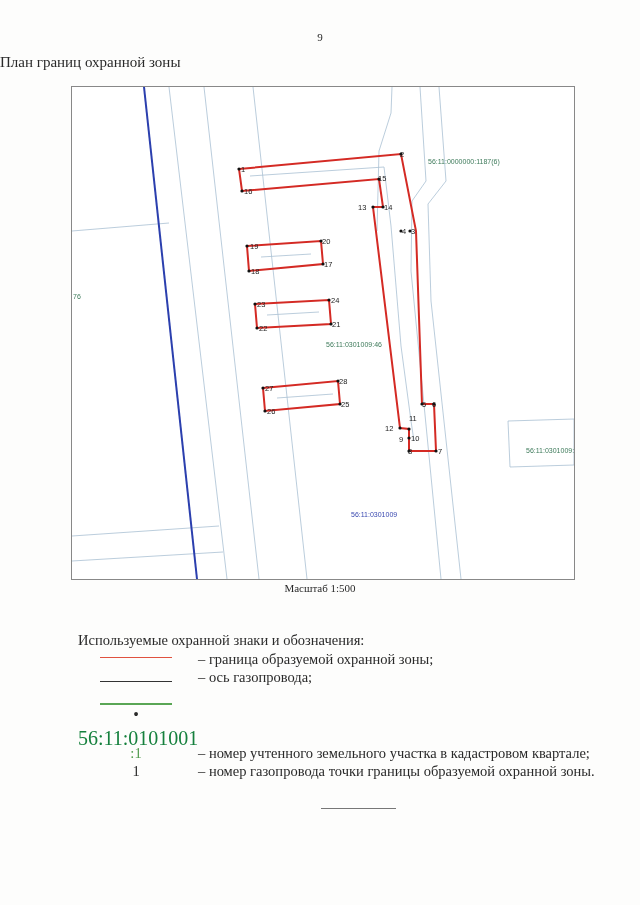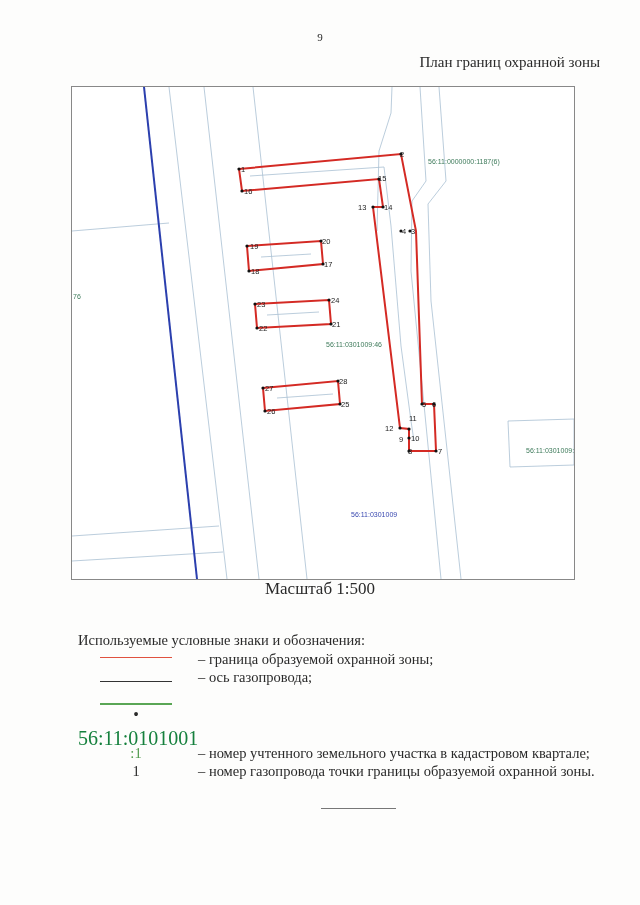--- a/index.html
+++ b/index.html
@@ -1,23 +1,23 @@
 <!DOCTYPE html>
 <html><head>
   <meta charset="utf-8">
   <style>
     html, body { margin: 0; padding: 0; background: #fdfdfc; }
     body { width: 640px; height: 905px; position: relative; overflow: hidden;
            font-family: "Liberation Serif", "DejaVu Serif", serif; color: #2a2a2a; }
     .page-number { position: absolute; top: 31px; left: 0; width: 640px; text-align: center; font-size: 11px; }
-    .page-title { position: absolute; top: 54px; left: 0; width: 568px; text-align: right; font-size: 15px; margin-left: 32px; }
+    .page-title { position: absolute; top: 54px; left: 0; width: 568px; text-align: left; font-size: 15px; }
     .map { position: absolute; left: 71px; top: 86px; width: 502px; height: 492px; border: 1px solid #888; background: #fff; overflow: hidden; }
     .map svg { position: absolute; left: 0; top: 0; }
     .map-label { font-family: "Liberation Sans", "DejaVu Sans", sans-serif; }
-    .scale { position: absolute; top: 580px; left: 0; width: 640px; text-align: center; font-size: 17px; line-height: 17px; }
+    .scale { position: absolute; top: 580px; left: 0; width: 640px; text-align: center; font-size: 11px; line-height: 17px; }
     .legend-title { position: absolute; top: 632px; left: 78px; font-size: 14.5px; }
     .legend-row { position: absolute; left: 78px; width: 560px; height: 18px; font-size: 14.5px; font-family: Liberation Serif, serif; }
     .legend-sym { position: absolute; left: 0; width: 160px; text-align: center; }
     .legend-desc { position: absolute; left: 120px; white-space: nowrap; }
     .sym-line { position: absolute; left: 22px; width: 72px; height: 0; }
     .footer-rule { position: absolute; top: 808px; left: 321px; width: 75px; border-top: 1px solid #777; }
   </style>
 </head>
 <body>
 
@@ -123,21 +123,21 @@
       <text x="72" y="298">76</text>
     </g>
     <text class="map-label" x="350" y="516" font-size="7" fill="#3a49b0">56:11:0301009</text>
   </svg>
 </div>
 
 <div class="scale">
   <div>Масштаб 1:500</div>
 </div>
 
-<div class="legend-title">Используемые условные знаки и обозначения:</div>
+<div class="legend-title">Используемые охранной знаки и обозначения:</div>
 
 <div class="legend-row" style="top:651px">
   <div class="sym-line" style="top:6px;border-top:1.3px solid #e0523f"></div>
   <span class="legend-desc">– граница образуемой охранной зоны;</span>
 </div>
 <div class="legend-row" style="top:669px">
   <div class="sym-line" style="top:12px;border-top:1.3px solid #333"></div>
   <span class="legend-desc">– ось газопровода;</span>
 </div>
 <div class="legend-row" style="top:690px">

